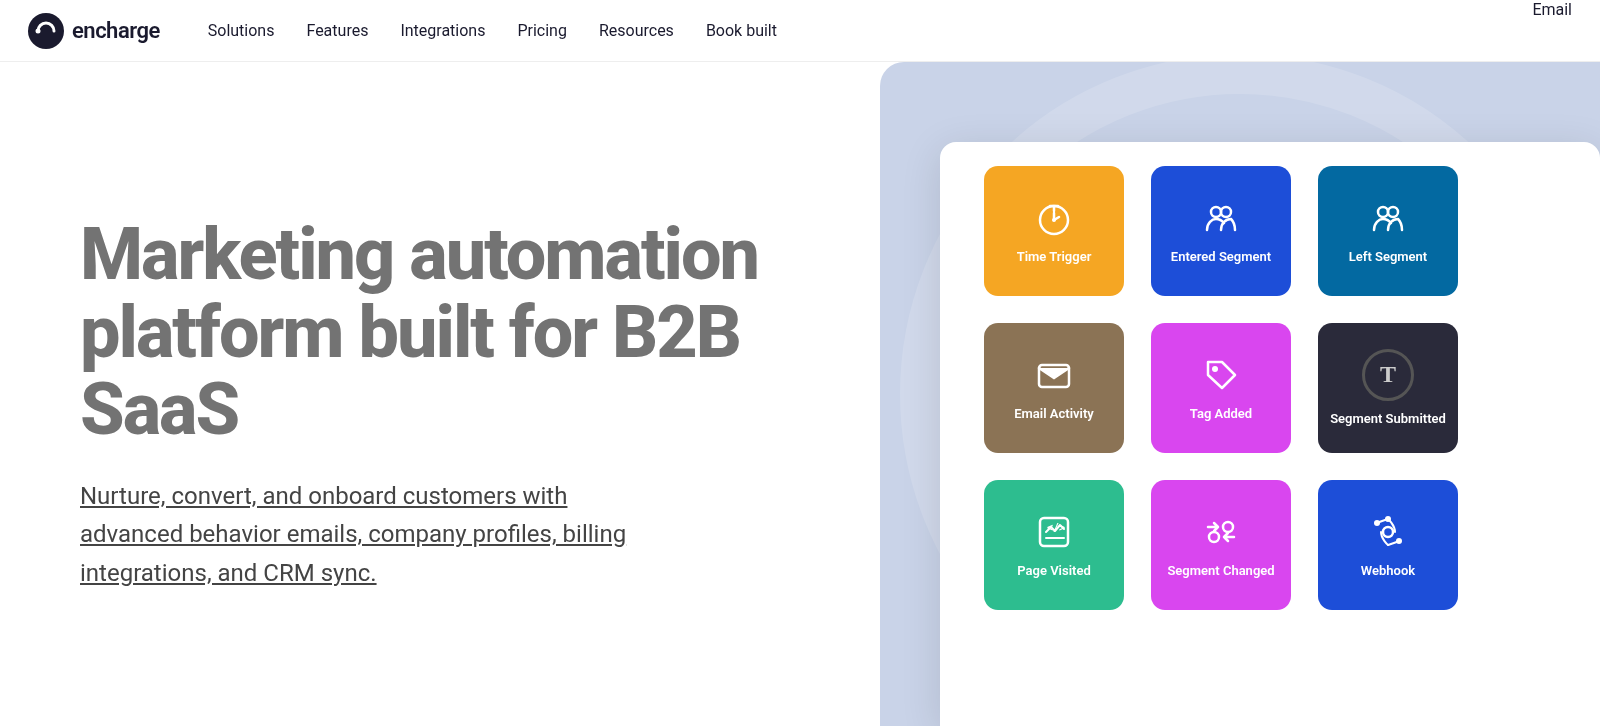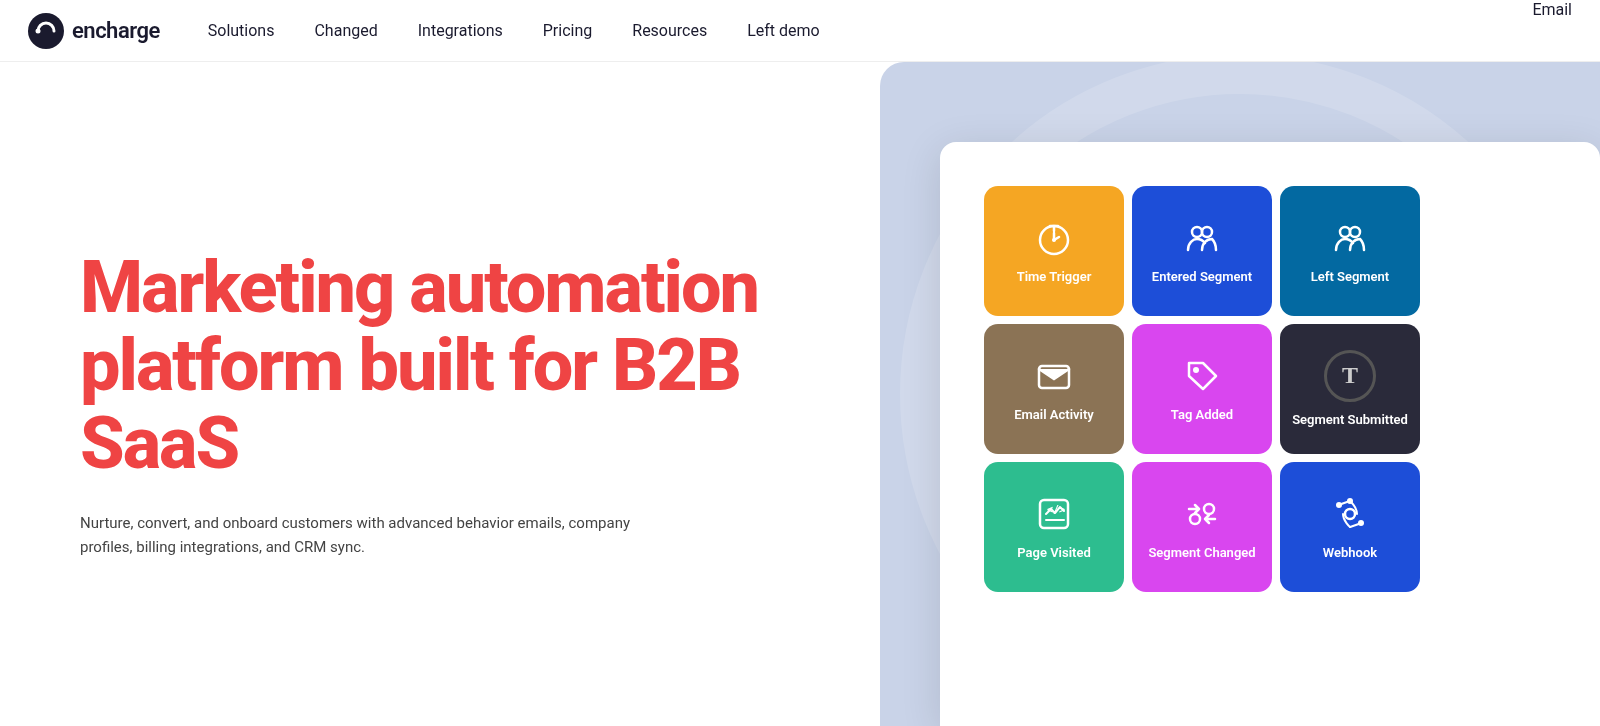--- a/index.html
+++ b/index.html
@@ -28,21 +28,21 @@
     }
     .logo-text {
       font-size: 22px;
       font-weight: 600;
       color: #1a1a2e;
       letter-spacing: -0.5px;
     }
     .nav-links {
       display: flex;
       align-items: center;
-      gap: 40px;
+      gap: 32px;
       flex: 1;
     }
     .nav-link {
       font-size: 16px;
       color: #1a1a2e;
       text-decoration: none;
       font-weight: 400;
     }
     .nav-login {
       font-size: 16px;
@@ -61,31 +61,32 @@
     .hero-left {
       flex: 0 0 55%;
       padding: 60px 48px 40px 80px;
       display: flex;
       flex-direction: column;
       justify-content: center;
     }
     .hero-heading {
       font-size: 72px;
       font-weight: 800;
-      color: #ef4444;
+      color: #737373;
       line-height: 1.08;
       letter-spacing: -2px;
       margin-bottom: 28px;
     }
     .hero-subtext {
-      font-size: 15px;
+      font-size: 24px;
       color: #444;
       line-height: 1.6;
       max-width: 560px;
       font-weight: 400;
+      text-decoration: underline;
     }
 
     
     .hero-right {
       flex: 0 0 45%;
       position: relative;
       overflow: hidden;
     }
     .hero-bg {
       position: absolute;
@@ -127,22 +128,21 @@
       top: 80px;
       background: #fff;
       border-radius: 16px 16px 0 0;
       padding: 24px;
       box-shadow: 0 8px 40px rgba(0,0,0,0.12);
     }
     .grid-tiles {
       display: grid;
       grid-template-columns: repeat(3, 140px);
       grid-template-rows: repeat(3, 130px);
-      gap: 8px;
-      margin-top: 20px;
+      gap: 27px;
       margin-left: 20px;
     }
     .tile {
       border-radius: 14px;
       display: flex;
       flex-direction: column;
       align-items: center;
       justify-content: center;
       gap: 10px;
       cursor: pointer;
@@ -179,25 +179,25 @@
 
     <svg class="logo-icon" viewBox="0 0 36 36" fill="none" xmlns="http://www.w3.org/2000/svg">
       <circle cx="18" cy="18" r="18" fill="#1a1a2e"></circle>
       <path d="M10 18 A8 8 0 0 1 26 18" stroke="white" stroke-width="3" fill="none" stroke-linecap="round"></path>
       <circle cx="10" cy="18" r="2.5" fill="white"></circle>
     </svg>
     <span class="logo-text">encharge</span>
   </a>
   <div class="nav-links">
     <a class="nav-link" href="#">Solutions</a>
-    <a class="nav-link" href="#">Changed</a>
+    <a class="nav-link" href="#">Features</a>
     <a class="nav-link" href="#">Integrations</a>
     <a class="nav-link" href="#">Pricing</a>
     <a class="nav-link" href="#">Resources</a>
-    <a class="nav-link" href="#">Left demo</a>
+    <a class="nav-link" href="#">Book built</a>
   </div>
   <a class="nav-login" href="#">Email</a>
 </nav>
 
 <div class="hero">
   <div class="hero-left">
     <h1 class="hero-heading">Marketing automation platform built for B2B SaaS</h1>
     <p class="hero-subtext">Nurture, convert, and onboard customers with advanced behavior emails, company profiles, billing integrations, and CRM sync.</p>
   </div>
 

